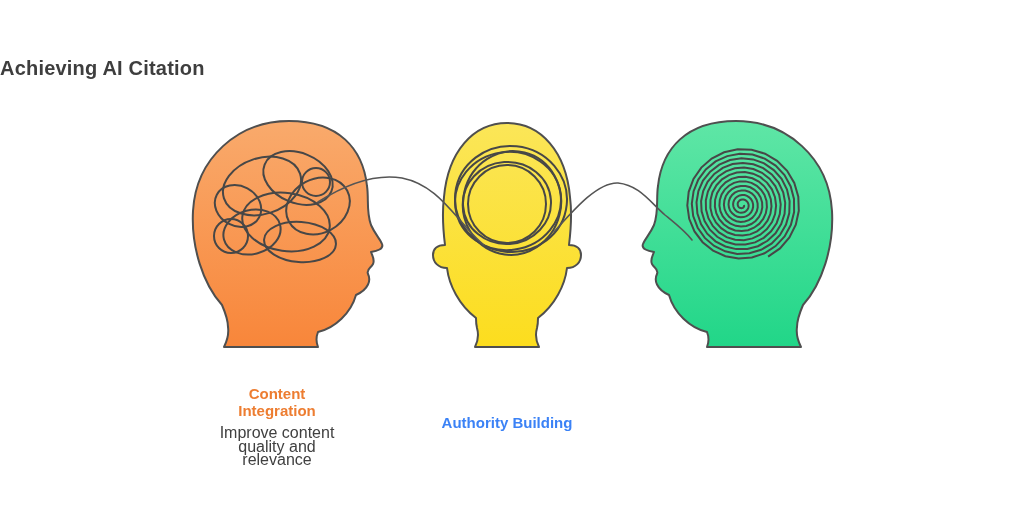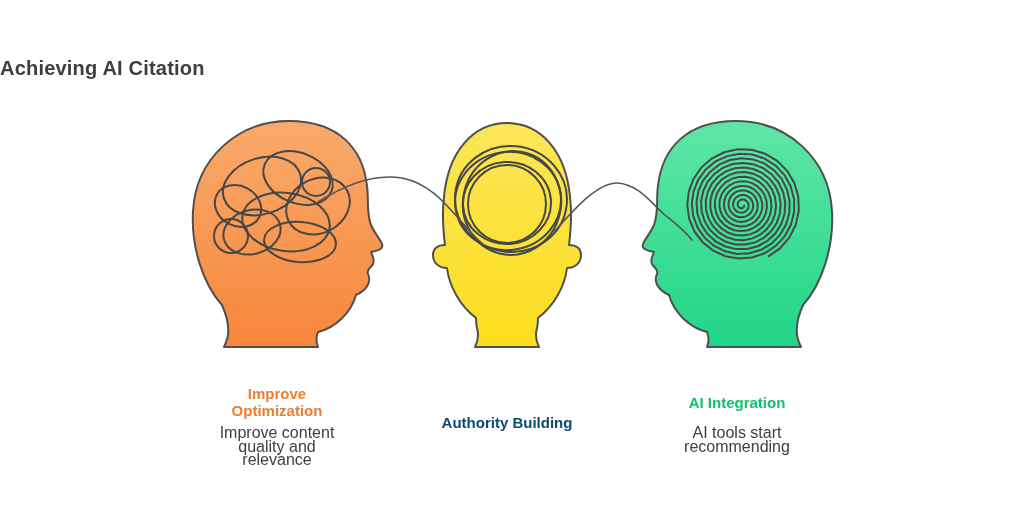--- a/index.html
+++ b/index.html
@@ -91,31 +91,25 @@
 
     <path fill="none" stroke="#474747" stroke-width="2" d="M744.0,205.0L744.1,205.5L744.1,206.1L743.9,206.7L743.5,207.3L742.9,207.8L742.2,208.1L741.4,208.2L740.6,208.1L739.7,207.8L738.9,207.3L738.3,206.5L737.9,205.6L737.7,204.5L737.7,203.4L738.1,202.3L738.8,201.3L739.7,200.4L740.9,199.8L742.2,199.5L743.6,199.6L745.0,200.0L746.3,200.8L747.3,201.8L748.1,203.2L748.6,204.8L748.6,206.5L748.2,208.1L747.4,209.7L746.1,211.0L744.6,212.0L742.8,212.6L740.9,212.8L738.9,212.4L737.1,211.6L735.5,210.2L734.2,208.5L733.4,206.5L733.1,204.3L733.4,202.1L734.2,199.9L735.6,198.0L737.4,196.5L739.6,195.4L742.0,195.0L744.6,195.1L747.0,195.9L749.2,197.3L751.1,199.2L752.4,201.6L753.1,204.3L753.1,207.1L752.4,209.8L751.0,212.4L749.1,214.5L746.5,216.1L743.7,217.1L740.6,217.3L737.5,216.8L734.7,215.4L732.2,213.4L730.2,210.8L729.0,207.7L728.5,204.4L728.9,201.1L730.1,197.8L732.1,195.0L734.8,192.7L738.0,191.1L741.6,190.4L745.2,190.6L748.8,191.7L752.0,193.6L754.7,196.4L756.6,199.7L757.6,203.4L757.7,207.4L756.8,211.3L754.9,214.8L752.2,217.9L748.8,220.2L744.8,221.5L740.7,221.9L736.4,221.2L732.5,219.5L729.1,216.8L726.4,213.3L724.6,209.3L723.9,204.8L724.4,200.3L725.9,196.0L728.5,192.2L732.0,189.1L736.2,186.9L740.8,185.9L745.6,186.0L750.3,187.3L754.5,189.8L758.0,193.2L760.6,197.5L762.1,202.3L762.3,207.4L761.2,212.4L759.0,217.0L755.6,221.0L751.3,224.0L746.3,225.9L741.0,226.5L735.7,225.8L730.6,223.7L726.2,220.4L722.7,216.1L720.4,211.1L719.4,205.6L719.8,199.9L721.6,194.5L724.7,189.6L728.9,185.7L734.0,182.9L739.7,181.4L745.7,181.4L751.5,182.9L756.8,185.8L761.2,189.9L764.5,195.0L766.5,200.9L766.9,207.1L765.8,213.3L763.2,219.0L759.2,223.9L754.0,227.7L748.1,230.2L741.7,231.1L735.2,230.4L729.0,228.0L723.6,224.2L719.2,219.2L716.3,213.2L714.9,206.6L715.1,199.8L717.1,193.2L720.7,187.3L725.6,182.4L731.6,178.9L738.4,177.0L745.5,176.7L752.4,178.3L758.8,181.6L764.2,186.3L768.3,192.3L770.8,199.2L771.5,206.5L770.4,213.8L767.5,220.7L763.0,226.6L757.0,231.3L750.1,234.4L742.6,235.6L735.0,235.0L727.7,232.5L721.2,228.2L715.9,222.5L712.2,215.5L710.4,207.9L710.5,199.9L712.5,192.2L716.5,185.2L722.0,179.4L728.9,175.1L736.7,172.6L744.9,172.1L753.0,173.7L760.5,177.2L767.0,182.6L771.9,189.3L775.0,197.2L776.1,205.6L775.1,214.1L772.0,222.1L766.9,229.1L760.3,234.7L752.5,238.4L743.9,240.2L735.1,239.7L726.6,237.1L719.0,232.4L712.8,226.0L708.4,218.2L706.0,209.5L705.8,200.4L707.9,191.5L712.1,183.4L718.3,176.5L726.0,171.4L734.8,168.3L744.1,167.5L753.4,169.0L762.0,172.8L769.5,178.6L775.3,186.1L779.2,194.9L780.7,204.4L779.8,214.0L776.6,223.2L771.1,231.3L763.8,237.8L755.1,242.4L745.4,244.6L735.5,244.4L725.9,241.8L717.2,236.8L709.9,229.7L704.6,221.1L701.6,211.4L701.1,201.2L703.2,191.1L707.6,181.9L714.3,173.9L722.8,167.9L732.5,164.1L742.9,162.9L753.4,164.2L763.2,168.1L771.8,174.4L778.6,182.6L783.2,192.3L785.2,202.9L784.6,213.7L781.2,224.0L775.5,233.3L767.5,240.8L757.9,246.2L747.3,249.0L736.2,249.1L725.4,246.5L715.5,241.3L707.2,233.7L701.1,224.3L697.4,213.6L696.5,202.3L698.4,191.0L703.0,180.6L710.2,171.6L719.3,164.6L730.0,160.0L741.5,158.3L753.1,159.4L764.1,163.4L773.8,170.1L781.6,178.9L787.0,189.5L789.6,201.1L789.3,213.0L786.0,224.6L780.0,235.0L771.5,243.6L761.1,249.8L749.4,253.3L737.2,253.9L725.2,251.3L714.2,245.9L704.8,237.9L697.7,227.7L693.2,216.1L691.8,203.7L693.6,191.2L698.3,179.6L705.8,169.4L715.6,161.4L727.2,156.1L739.7,153.8L752.5,154.6L764.7,158.6L775.6,165.6L784.5,175.0L790.7,186.4L794.0,199.0L794.1,212.1L790.9,224.8L784.6,236.4L775.6,246.1L764.5,253.3L751.9,257.5L738.6,258.5L725.4,256.2L713.1,250.6L702.6,242.2L694.5,231.4L689.2,218.8L687.3,205.4L688.7,191.8L693.5,178.9L701.3,167.6L711.7,158.5L724.1,152.3L737.7,149.3L751.6,149.8L765.0,153.7L777.1,160.9L787.1,170.8L794.3,183.0L798.3,196.6L798.8,210.8L795.8,224.7L789.4,237.5L780.0,248.4L768.1,256.6"></path>
 
     <path d="M 318,202 C 340,188 372,173 402,178 C 432,184 448,207 466,227 C 473,235 478,240 484,245" fill="none" stroke="#555555" stroke-width="1.6" stroke-linecap="round"></path>
 
     <path d="M 554,232 C 572,212 597,182 618,183 C 639,185 650,202 665,215 C 676,224 685,231 692,240" fill="none" stroke="#555555" stroke-width="1.6" stroke-linecap="round"></path>
   </svg>
 
   <div class="col col-1">
     <div class="step-label">
-      <span class="w120" style="color: rgb(237, 125, 49);">Improve Optimization</span>
+      <span class="w120" style="color: rgb(237, 125, 49);">Content Integration</span>
     </div>
     <div class="step-desc dw150">Improve content quality and relevance</div>
   </div>
 
   <div class="col col-2">
     <div class="step-label">
-      <span class="w170" style="color: #0c4a6e; margin-top: 40px;">Authority Building</span>
+      <span class="w170" style="color: #3b82f6; margin-top: 40px;">Authority Building</span>
     </div>
   </div>
 
-  <div class="col col-3">
-    <div class="step-label">
-      <span class="w170" style="color: rgb(18, 192, 110);">AI Integration</span>
-    </div>
-    <div class="step-desc dw110">AI tools start recommending</div>
-  </div>
 
 </div>
 
 </body></html>

